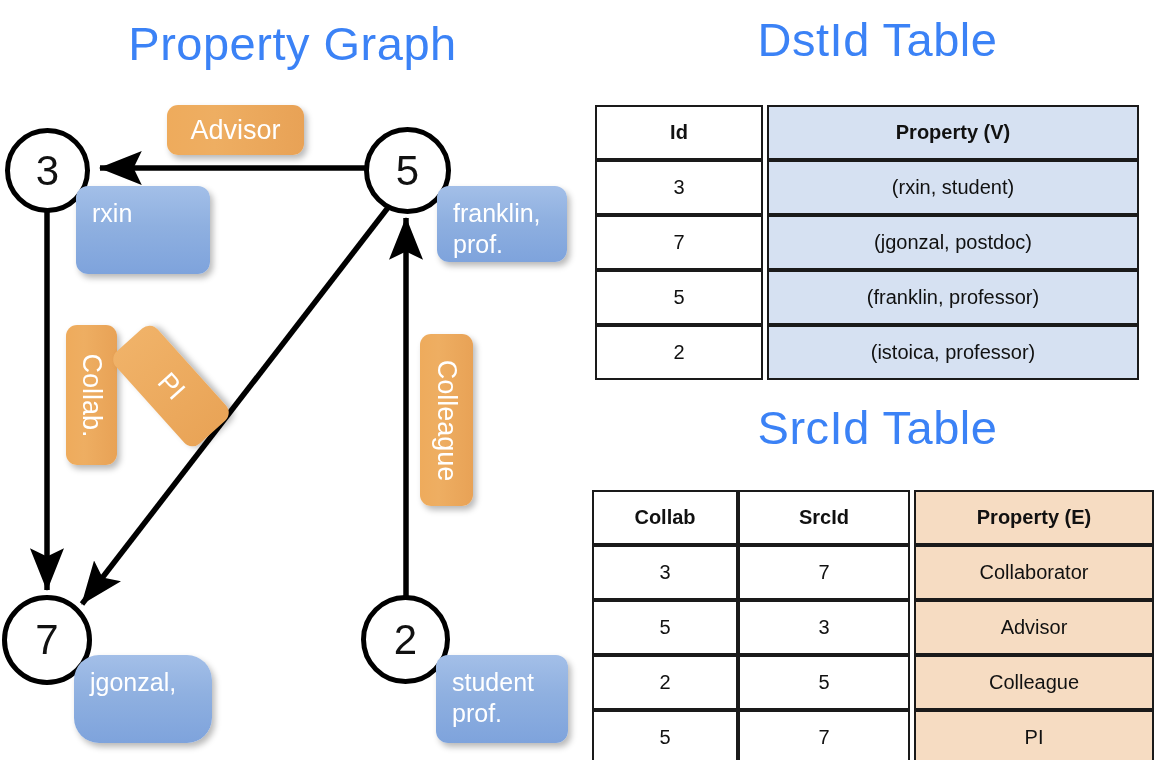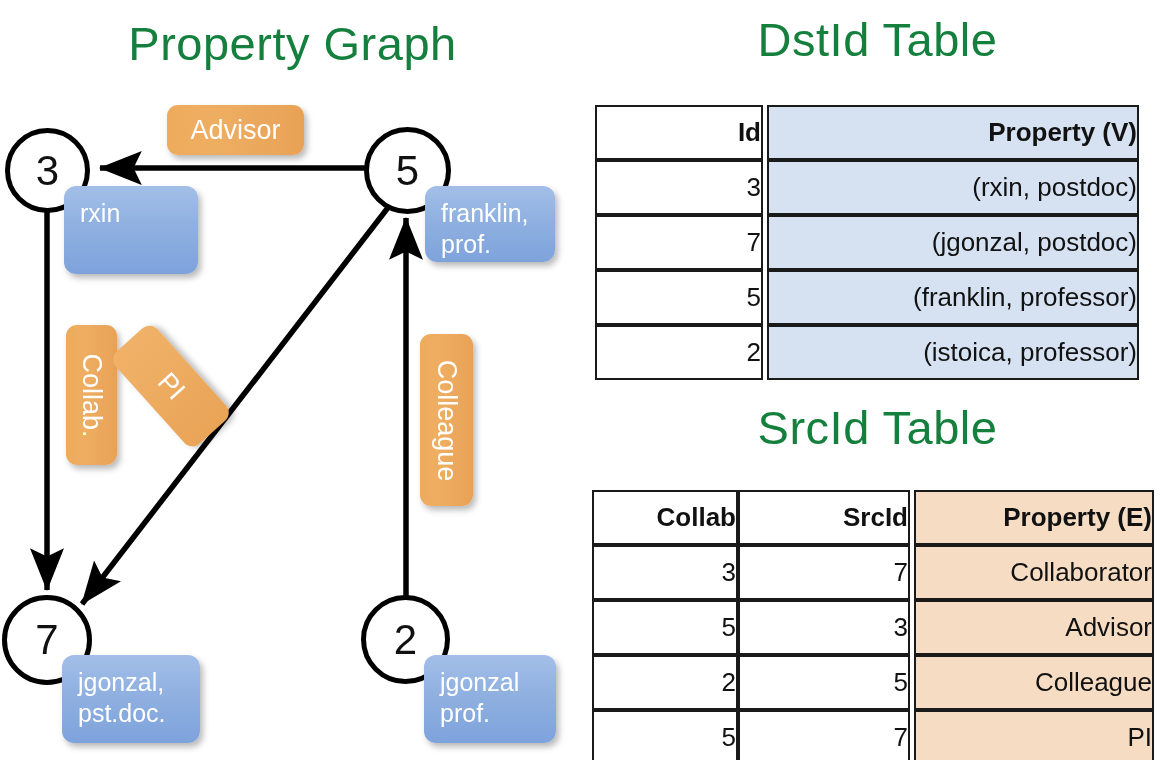--- a/index.html
+++ b/index.html
@@ -9,21 +9,21 @@
     color:#000;
   }
   .slide{position:absolute;left:0;top:0;width:1170px;height:760px;}
 
   
   .title{
     position:absolute;
     font-size:47px;
     font-weight:300;
     letter-spacing:.5px;
-    color:#15803d;
+    color:#3b82f6;
     white-space:nowrap;
     text-align:center;
   }
   #title-property-graph{left:0;top:16px;width:585px;}
   #title-vertex-table{left:585px;top:12px;width:585px;}
   #title-edge-table{left:585px;top:400px;width:585px;}
 
   
   #graph-panel{position:absolute;left:0;top:0;width:585px;height:760px;}
   #graph-svg{position:absolute;left:0;top:0;width:585px;height:760px;}
@@ -44,20 +44,21 @@
     border-radius:12px;
     background:linear-gradient(180deg,#a3bfe8 0%,#8fb0e0 45%,#7ea3dc 100%);
     box-shadow:3px 4px 6px rgba(0,0,0,.28);
     color:#fff;
     font-size:25px;
     line-height:1.25;
     padding:12px 4px 10px 16px;
     box-sizing:border-box;
     z-index:6;
     font-weight:400;
+    margin-left:12px;
   }
 
   .edge-label{
     position:absolute;
     border-radius:11px;
     background:linear-gradient(90deg,#eeab5c 0%,#eeae62 35%,#e8a256 100%);
     box-shadow:3px 4px 6px rgba(0,0,0,.28);
     color:#fff;
     font-size:27px;
     display:flex;align-items:center;justify-content:center;
@@ -75,22 +76,22 @@
   }
   .edge-label.diag > span{
     transform:rotate(90deg);
     display:block;
   }
 
   
   .tbl{position:absolute;border-collapse:separate;border-spacing:0;}
   .tbl td{
     border:2px solid #1a1a1a;
-    text-align:right;
-    font-size:26px;
+    text-align:center;
+    font-size:20px;
     font-weight:400;
     color:#111;
     padding:0;
     height:55px;
     box-sizing:border-box;
   }
   .tbl td.hdr{font-weight:700;}
   .tbl td.blue{background:#d6e1f2;}
   .tbl td.peach{background:#f6dcc2;}
   .tbl td.gap{border:none;width:4px;background:#fff;height:auto;padding:0;}
@@ -144,26 +145,25 @@
       <span>2</span>
     </div>
 
     <div class="prop-box" style="left:64px;top:186px;width:134px;height:88px;">
       <div>rxin</div>
     </div>
     <div class="prop-box" style="left:425px;top:186px;width:130px;height:76px;">
       <div>franklin,</div>
       <div>prof.</div>
     </div>
-    <div class="prop-box" style="left:62px;top:655px;width:138px;height:88px;">
+    <div class="prop-box" style="left:62px;top:655px;width:138px;height:88px;border-radius:25px;">
       <div>jgonzal,</div>
-      <div>pst.doc.</div>
     </div>
     <div class="prop-box" style="left:424px;top:655px;width:132px;height:88px;">
-      <div>jgonzal</div>
+      <div>student</div>
       <div>prof.</div>
     </div>
 
     <div class="edge-label" style="left:167px;top:105px;width:137px;height:50px;">
       <span>Advisor</span>
     </div>
 
     <div class="edge-label vert" style="left:66px;top:325px;width:51px;height:140px;">
       <span>Collab.</span>
     </div>
@@ -180,21 +180,21 @@
   <table class="tbl" id="vertex-table">
     <tbody>
       <tr>
         <td class="c-id hdr">Id</td>
         <td class="gap"></td>
         <td class="c-prop hdr blue">Property (V)</td>
       </tr>
       <tr>
         <td class="c-id">3</td>
         <td class="gap"></td>
-        <td class="c-prop blue">(rxin, postdoc)</td>
+        <td class="c-prop blue">(rxin, student)</td>
       </tr>
       <tr>
         <td class="c-id">7</td>
         <td class="gap"></td>
         <td class="c-prop blue">(jgonzal, postdoc)</td>
       </tr>
       <tr>
         <td class="c-id">5</td>
         <td class="gap"></td>
         <td class="c-prop blue">(franklin, professor)</td>

